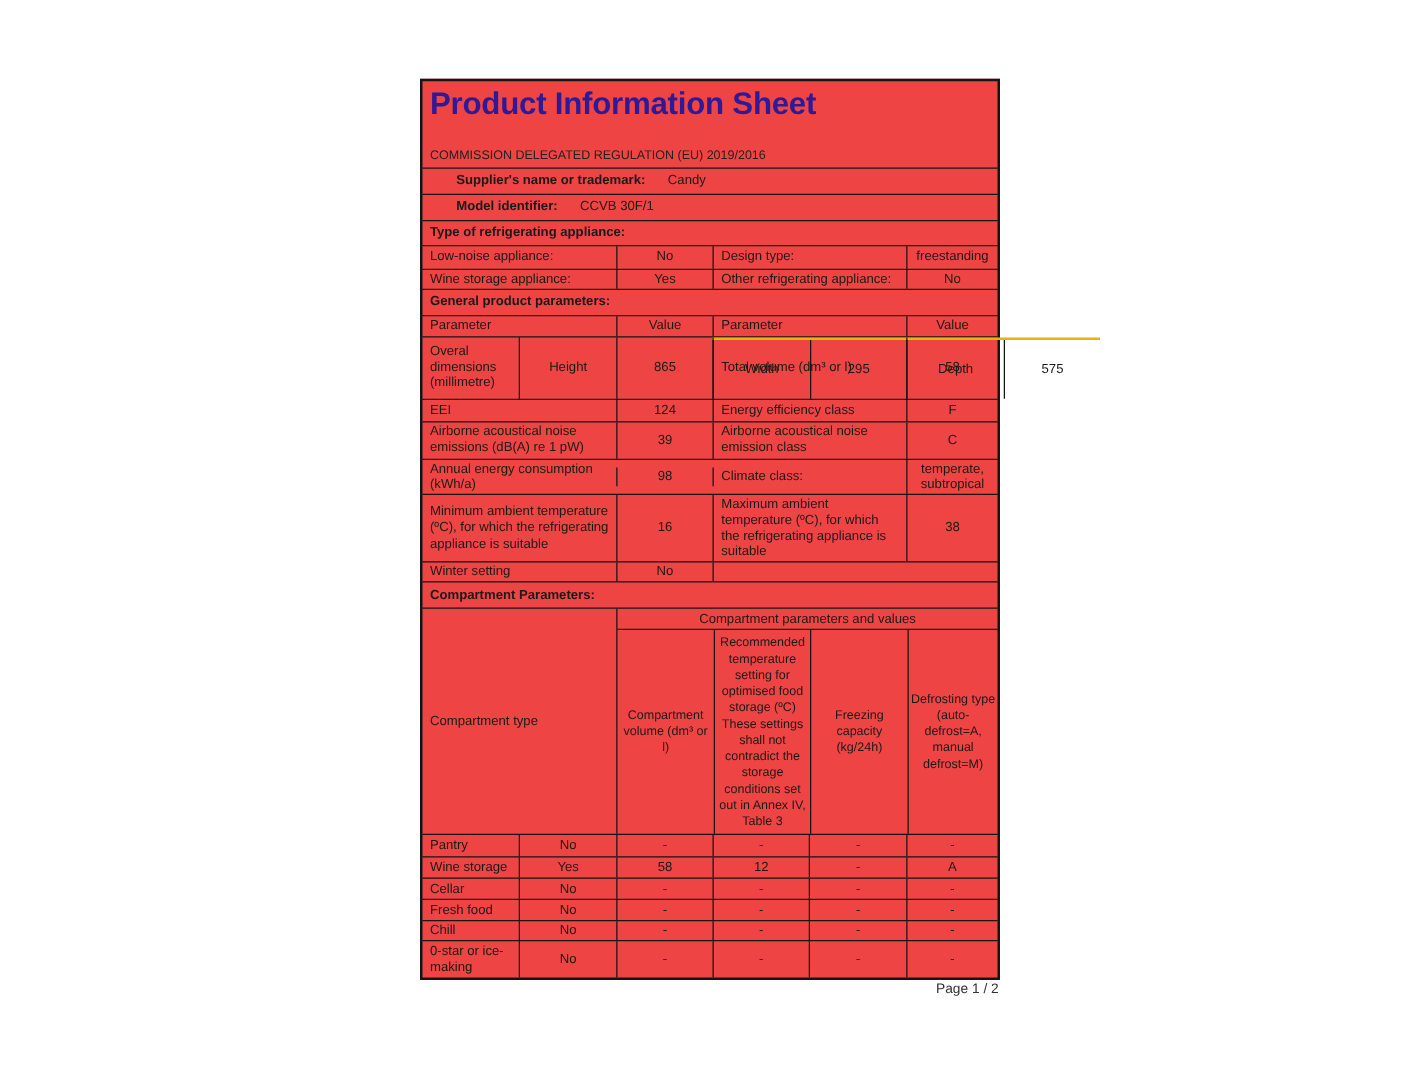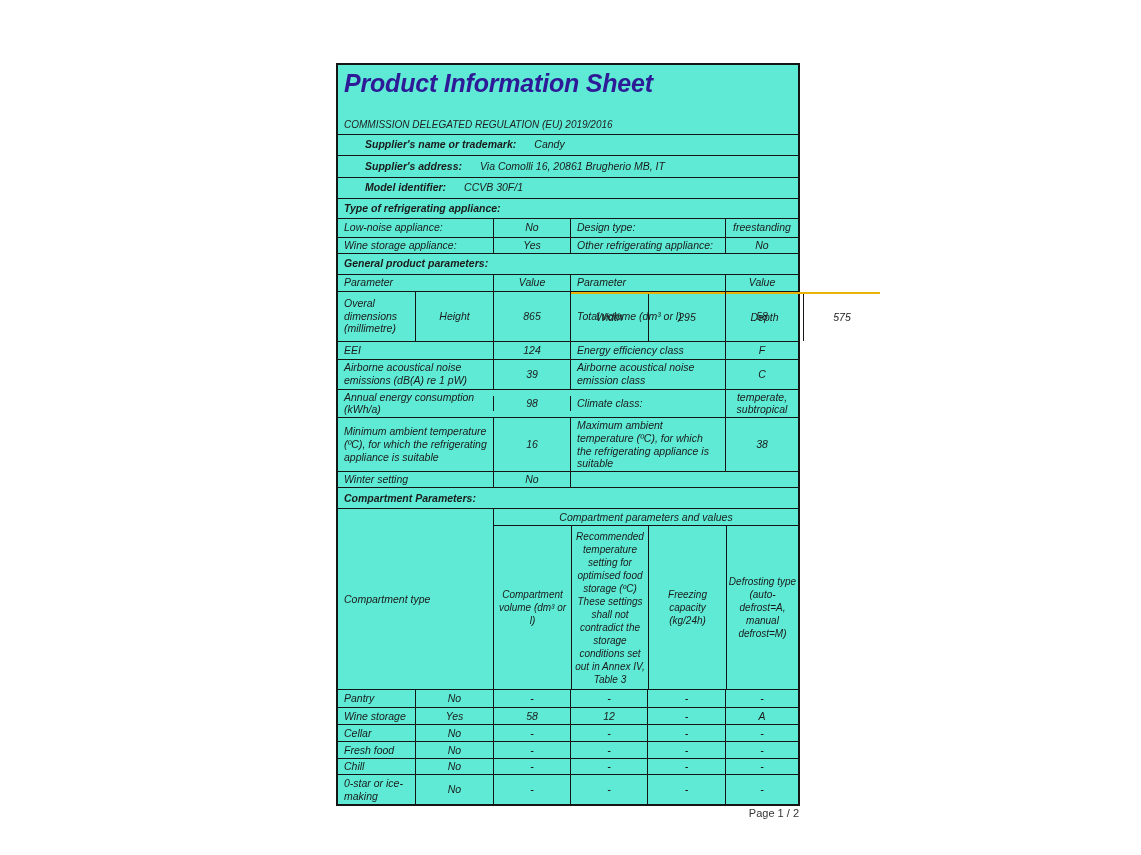--- a/index.html
+++ b/index.html
@@ -3,21 +3,21 @@
 <meta charset="utf-8">
 <style>
   * { box-sizing: border-box; margin: 0; padding: 0; }
   html, body { background: #ffffff; }
   body {
     width: 1141px; height: 855px; position: relative;
     font-family: "Liberation Sans", sans-serif;
     color: #1a1a1a;
   }
   .sheet-wrap { position: absolute; left: 336px; top: 63px; width: 464px; }
-  .doc { border: 2px solid #151515; background: #5eead4; width: 100%; font-style: italic; }
+  .doc { border: 2px solid #151515; background: #ef4444; width: 100%; }
 
   
   .row { display: flex; border-top: 1px solid #151515; align-items: stretch; }
   .cell { display: flex; align-items: center; padding: 1px 6px; font-size: 10.5px; line-height: 1.22; }
   .cell.center { justify-content: center; text-align: center; padding: 1px 2px; }
   .vl { border-left: 1px solid #151515; }
   .w-a { width: 155px; }            
   .w-b { width: 77px; }             
   .w-c { width: 155px; }            
   .w-flex { flex: 1; }              
@@ -69,26 +69,20 @@
       <div class="subtitle">COMMISSION DELEGATED REGULATION (EU) 2019/2016</div>
     </div>
 
     <div class="row h21">
       <div class="cell kv w-flex">
         <span class="k">Supplier's name or trademark:</span>
         <span>Candy</span>
       </div>
     </div>
 
-    <div class="row h22">
-      <div class="cell kv w-flex">
-        <span class="k">Supplier's address:</span>
-        <span>Via Comolli 16, 20861 Brugherio MB, IT</span>
-      </div>
-    </div>
 
     <div class="row h21">
       <div class="cell kv w-flex">
         <span class="k">Model identifier:</span>
         <span>CCVB 30F/1</span>
       </div>
     </div>
 
     <div class="row h20 heading-row">
       <div class="cell w-flex">Type of refrigerating appliance:</div>

